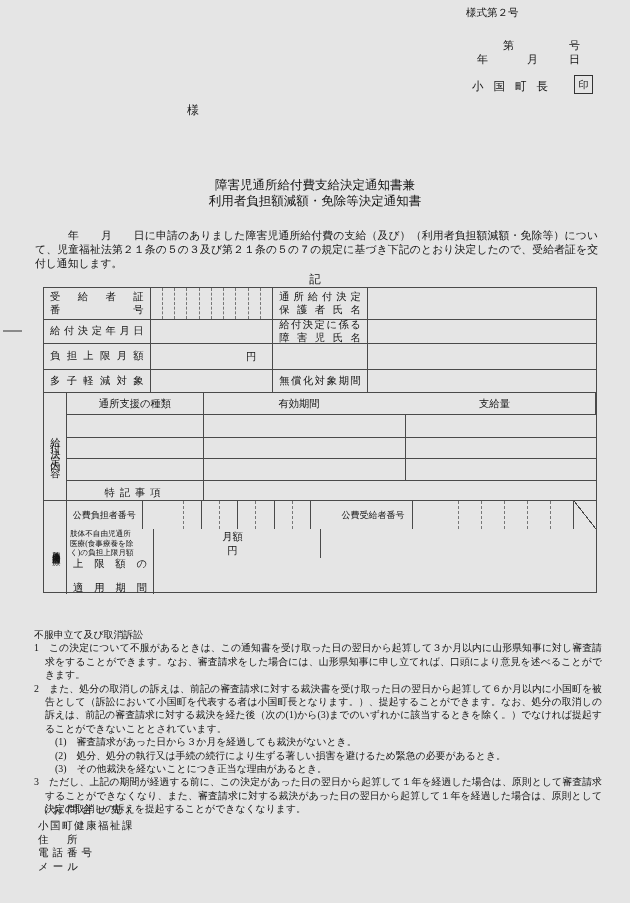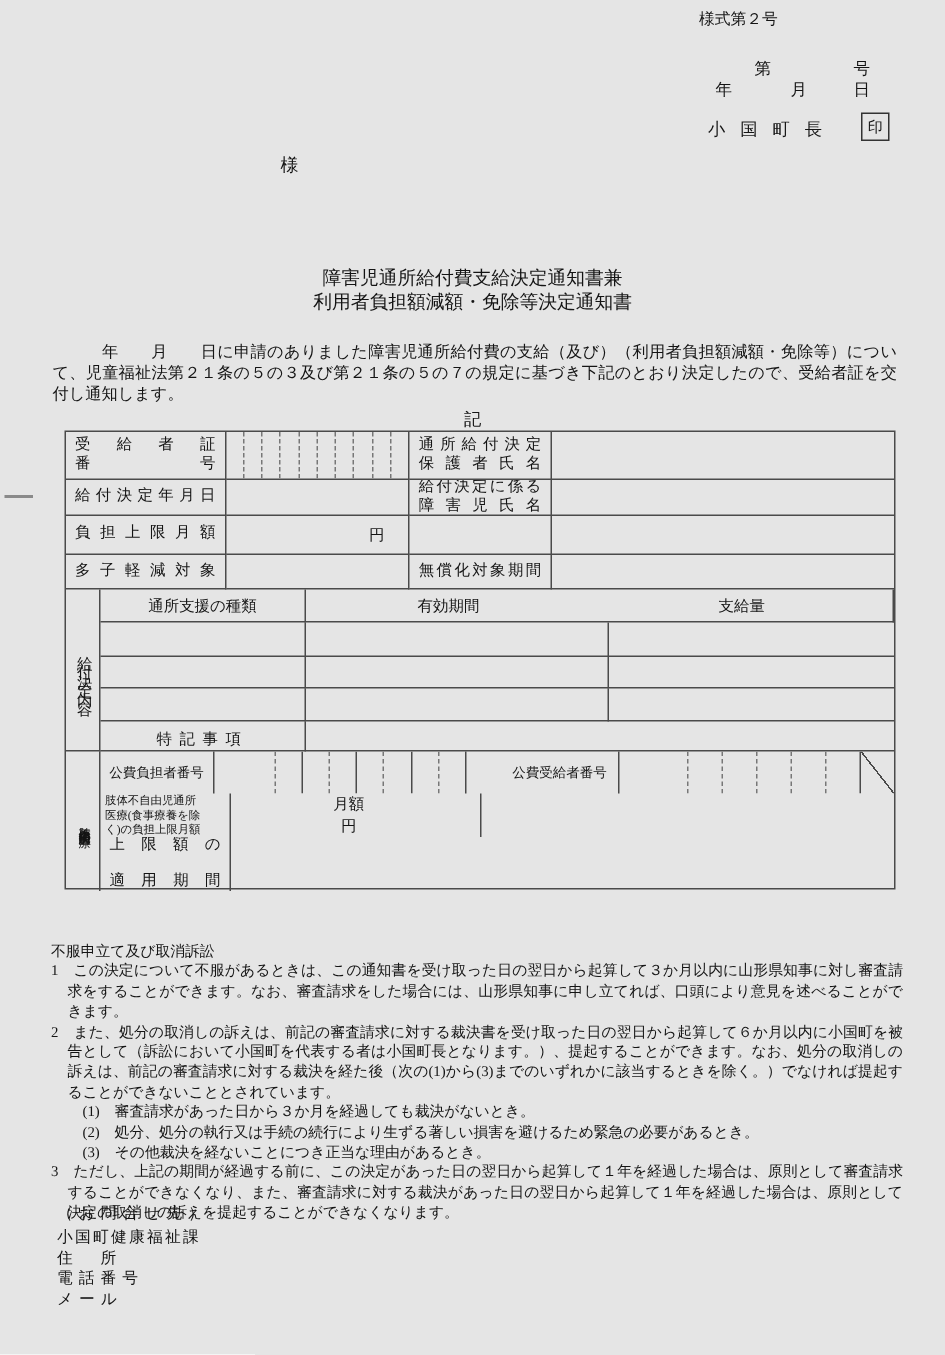--- a/index.html
+++ b/index.html
@@ -39,21 +39,21 @@
   .clab{text-align:center;}
   .hrow .cell{justify-content:center;}
   .vcol{border-right:1px solid #4a4a4a;display:flex;align-items:center;justify-content:center;}
   .vtext{writing-mode:vertical-rl;text-orientation:upright;}
   .digits{flex-direction:row;align-items:stretch;padding:0;}
   .dcell{flex:1;}
   .sep-dashed{border-left:1px dashed #777;}
   .sep-solid{border-left:1px solid #4a4a4a;}
   .diag{background:linear-gradient(to top right,transparent 48.5%,#4a4a4a 48.5%,#4a4a4a 51.5%,transparent 51.5%);}
   .yenrow{flex-direction:row;justify-content:flex-end;align-items:center;}
-  .amountrow{flex-direction:column;justify-content:space-between;align-items:center;padding:0 14px 0 5px;}
+  .amountrow{flex-direction:column;justify-content:center;align-items:center;padding:0 14px 0 5px;}
   .smalllab{font-size:7.6px;line-height:9.4px;padding:0 3px;white-space:pre-line;text-align:left;}
   .kohilab{font-size:9px;}
   .tokki{letter-spacing:5px;text-align:center;}
   
   .appeal{left:34px;top:628px;width:568px;font-size:9.9px;line-height:13.4px;}
   .appeal .item{padding-left:11px;text-indent:-11px;text-align:justify;}
   .appeal .sub{margin-left:21px;}
   
   .contact{left:38px;top:803px;font-size:10.5px;line-height:13.4px;}
   .contact .head{letter-spacing:4px;margin-bottom:3px;}

